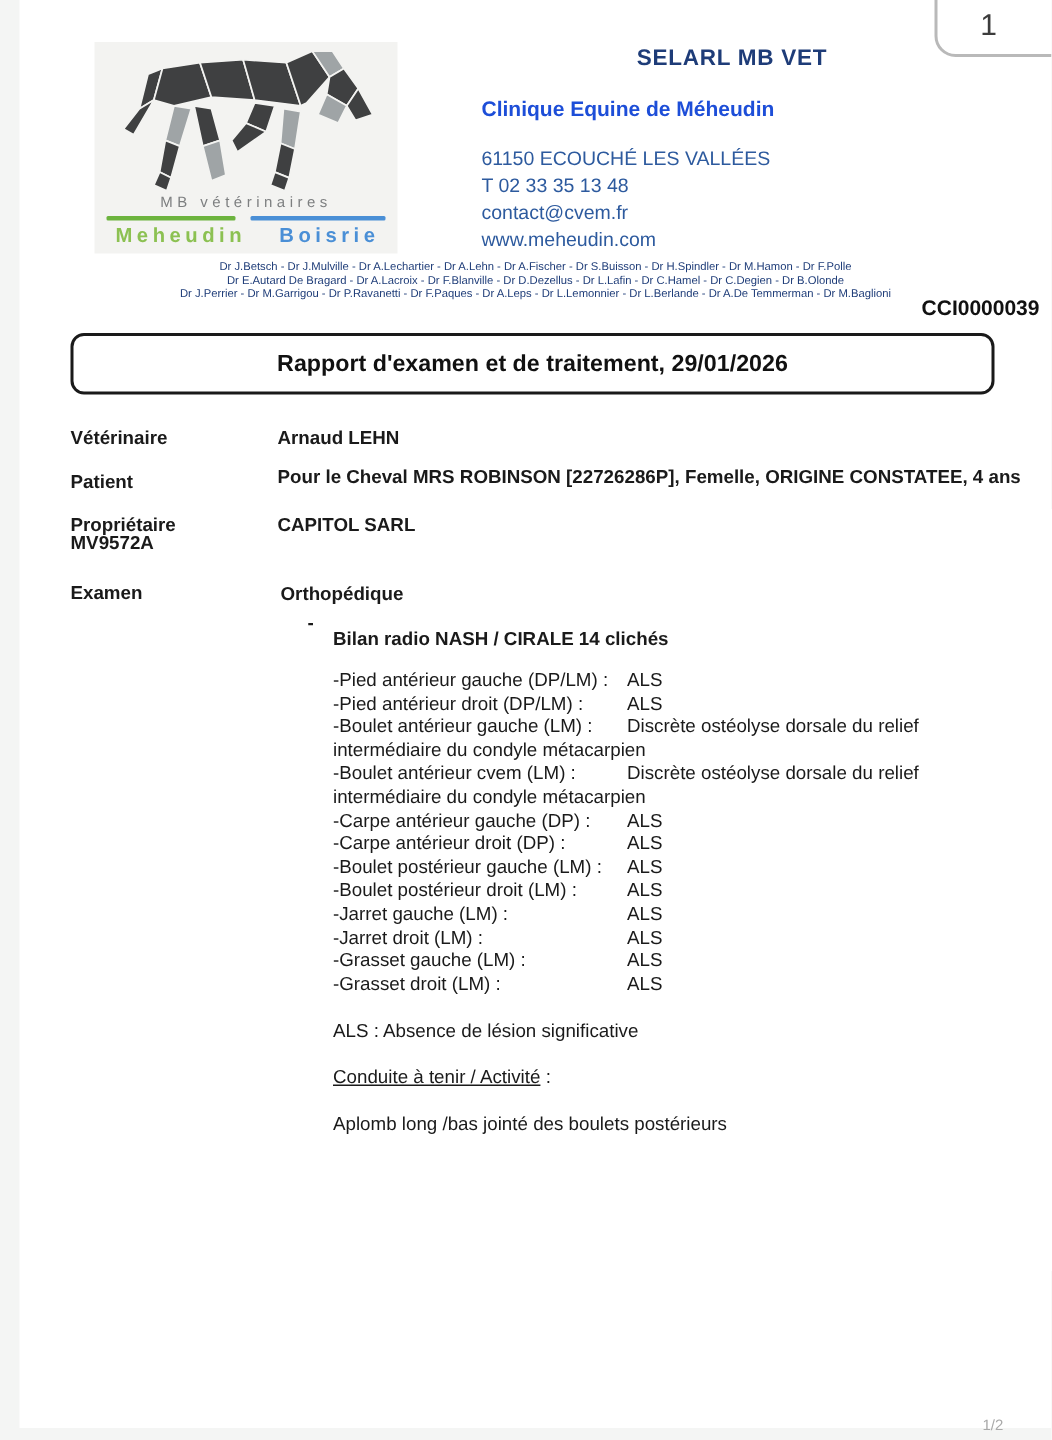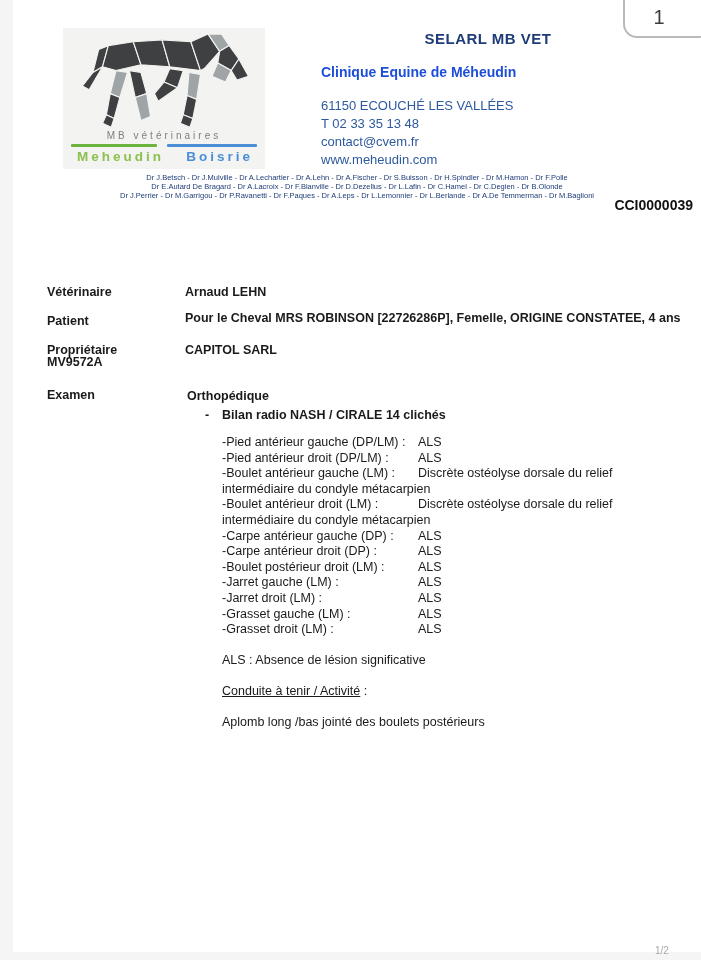--- a/index.html
+++ b/index.html
@@ -46,21 +46,21 @@
     display:flex; align-items:center; justify-content:center; }
   .title-box span { font-size:15.5px; font-weight:bold; color:#111; }
   .field-label { position:absolute; left:34px; font-size:12.5px; font-weight:bold; color:#1a1a1a; }
   .field-value { position:absolute; left:172px; font-size:12.5px; font-weight:bold; color:#1a1a1a; }
 
   
   .exam-content { position:absolute; left:174px; top:389px; width:490px; }
   .exam-category { font-size:12.5px; font-weight:bold; color:#1a1a1a; }
   .bullet-row { margin-top:5px; padding-left:18px; display:flex; }
   .bullet-row .dash { width:17px; font-size:12.5px; font-weight:bold; color:#1a1a1a; }
-  .bullet-row .btxt { font-size:12.5px; font-weight:bold; color:#1a1a1a; }
+  .bullet-row .btxt { font-size:12.5px; font-weight:bold; color:#1a1a1a;margin-top:11px; }
   .exam-items { margin-left:35px; margin-top:13px; width:443px; }
   .exam-row { font-size:12.5px; line-height:15.6px; color:#1a1a1a; }
   .exam-row .ilabel { display:inline-block; width:196px; vertical-align:top; }
   .exam-notes { margin-left:35px; width:443px; }
   .note-p { margin-top:15.5px; font-size:12.5px; line-height:15.6px; color:#1a1a1a; }
   .bold { font-weight:bold; }
   .ul { text-decoration:underline; }
 
   .footer-pageno { position:absolute; left:655px; top:945px; font-size:10px; color:#a9a9a9; z-index:6; }
 </style>
@@ -120,20 +120,23 @@
     </div>
 
     <div class="doctors">
       <div>Dr J.Betsch - Dr J.Mulville - Dr A.Lechartier - Dr A.Lehn - Dr A.Fischer - Dr S.Buisson - Dr H.Spindler - Dr M.Hamon - Dr F.Polle</div>
       <div>Dr E.Autard De Bragard - Dr A.Lacroix - Dr F.Blanville - Dr D.Dezellus - Dr L.Lafin - Dr C.Hamel - Dr C.Degien - Dr B.Olonde</div>
       <div>Dr J.Perrier - Dr M.Garrigou - Dr P.Ravanetti - Dr F.Paques - Dr A.Leps - Dr L.Lemonnier - Dr L.Berlande - Dr A.De Temmerman - Dr M.Baglioni</div>
     </div>
 
     <div class="reference">CCI0000039</div>
 
+    <div class="title-box">
+      <span>Rapport d'examen et de traitement, 29/01/2026</span>
+    </div>
 
     <div class="field-label" style="top:285px">Vétérinaire</div>
     <div class="field-value" style="top:285px">Arnaud LEHN</div>
 
     <div class="field-label" style="top:314px">Patient</div>
     <div class="field-value" style="top:311px">Pour le Cheval MRS ROBINSON [22726286P], Femelle, ORIGINE CONSTATEE, 4 ans</div>
 
     <div class="field-label" style="top:343px">Propriétaire</div>
     <div class="field-label" style="top:355px">MV9572A</div>
     <div class="field-value" style="top:343px">CAPITOL SARL</div>
@@ -145,23 +148,24 @@
 
       <div class="bullet-row">
         <span class="dash">-</span>
         <span class="btxt">Bilan radio NASH / CIRALE 14 clichés</span>
       </div>
 
       <div class="exam-items">
         <div class="exam-row"><span class="ilabel">-Pied antérieur gauche (DP/LM) :</span><span>ALS</span></div>
         <div class="exam-row"><span class="ilabel">-Pied antérieur droit (DP/LM) :</span><span>ALS</span></div>
         <div class="exam-row"><span class="ilabel">-Boulet antérieur gauche (LM) :</span><span>Discrète ostéolyse dorsale du relief intermédiaire du condyle métacarpien</span></div>
-        <div class="exam-row"><span class="ilabel">-Boulet antérieur droit (LM) :</span><span>Discrète ostéolyse dorsale du relief intermédiaire du condyle métacarpien</span></div>
+        <div class="exam-row"><span class="ilabel">-Boulet antérieur cvem (LM) :</span><span>Discrète ostéolyse dorsale du relief intermédiaire du condyle métacarpien</span></div>
         <div class="exam-row"><span class="ilabel">-Carpe antérieur gauche (DP) :</span><span>ALS</span></div>
         <div class="exam-row"><span class="ilabel">-Carpe antérieur droit (DP) :</span><span>ALS</span></div>
+        <div class="exam-row"><span class="ilabel">-Boulet postérieur gauche (LM) :</span><span>ALS</span></div>
         <div class="exam-row"><span class="ilabel">-Boulet postérieur droit (LM) :</span><span>ALS</span></div>
         <div class="exam-row"><span class="ilabel">-Jarret gauche (LM) :</span><span>ALS</span></div>
         <div class="exam-row"><span class="ilabel">-Jarret droit (LM) :</span><span>ALS</span></div>
         <div class="exam-row"><span class="ilabel">-Grasset gauche (LM) :</span><span>ALS</span></div>
         <div class="exam-row"><span class="ilabel">-Grasset droit (LM) :</span><span>ALS</span></div>
       </div>
 
       <div class="exam-notes">
         <div class="note-p">ALS : Absence de lésion significative</div>
         <div class="note-p"><span class="ul">Conduite à tenir / Activité</span><span> :</span></div>

